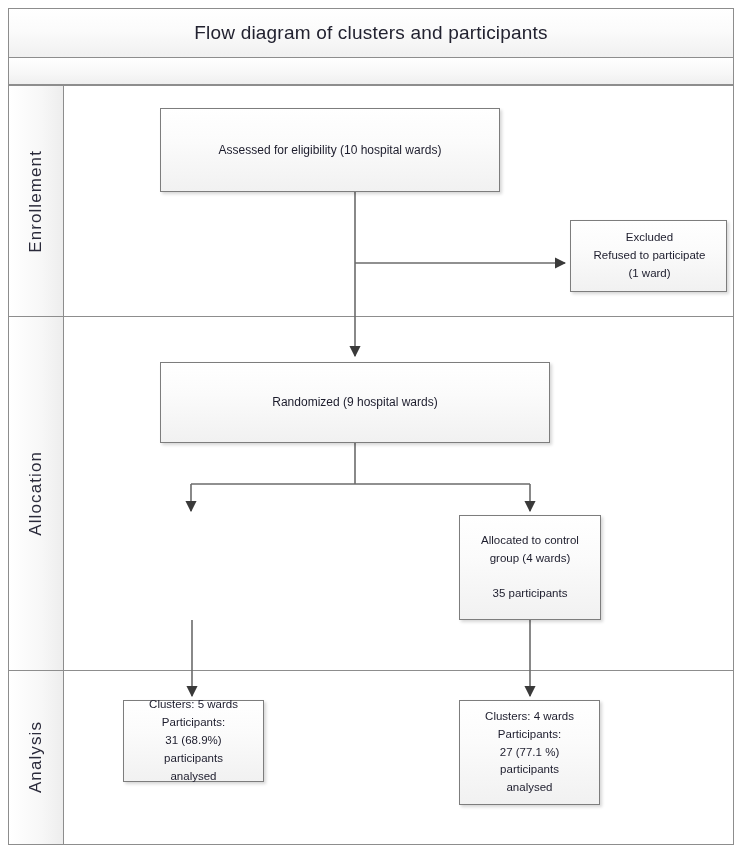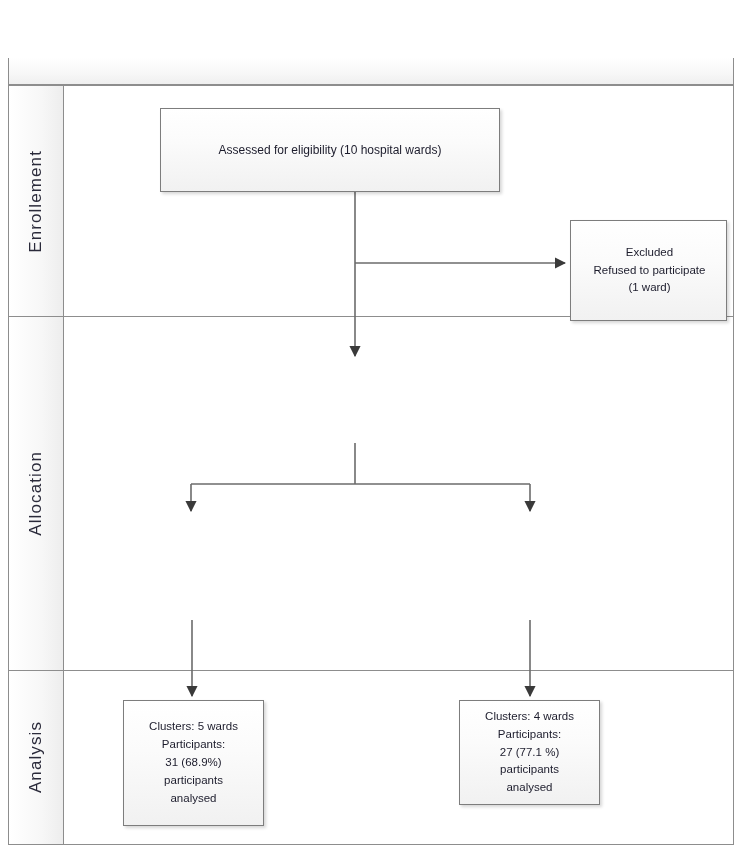--- a/index.html
+++ b/index.html
@@ -121,42 +121,45 @@
     justify-content: center;
     text-align: center;
     font-size: 11.5px;
     line-height: 1.55;
     color: #1c1c2c;
     padding: 4px 6px;
   }
   .node .lines { white-space: pre-line; }
 
   .node-assessed  { left: 160px; top: 108px; width: 340px; height: 84px; font-size: 12px; }
-  .node-excluded  { left: 570px; top: 220px; width: 157px; height: 101px; padding-left: 8px; }
+  .node-excluded  { left: 570px; top: 220px; width: 157px; height: 72px; padding-left: 8px; }
   .node-random    { left: 160px; top: 362px; width: 390px; height: 81px; font-size: 12px; }
   .node-alloc-int { left: 121px; top: 515px; width: 142px; height: 105px; }
   .node-alloc-ctl { left: 459px; top: 515px; width: 142px; height: 105px; }
-  .node-ana-int   { left: 123px; top: 700px; width: 141px; height: 126px; }
+  .node-ana-int   { left: 123px; top: 700px; width: 141px; height: 82px; }
   .node-ana-ctl   { left: 459px; top: 700px; width: 141px; height: 105px; }
 
   
   #connectors {
     position: absolute;
     left: 0;
     top: 0;
     width: 744px;
     height: 854px;
     pointer-events: none;
   }
 </style>
 </head>
 <body>
 
 <div id="root">
 
+  <div class="title-bar">
+    <div class="title-text">Flow diagram of clusters and participants</div>
+  </div>
 
   <div class="subtitle-bar"></div>
 
   <div class="frame"></div>
   <div class="gutter-divider"></div>
   <div class="lane-divider divider-1"></div>
   <div class="lane-divider divider-2"></div>
 
   <div class="lane-label lane-enrollment">
     <span>Enrollement</span>
@@ -193,22 +196,31 @@
   <div class="node node-assessed">
     <span class="lines">Assessed for eligibility (10 hospital wards)</span>
   </div>
 
   <div class="node node-excluded">
     <span class="lines">Excluded
 Refused to participate
 (1 ward)</span>
   </div>
 
-
-
+  <div class="node node-random">
+    <span class="lines">Randomized (9 hospital wards)</span>
+  </div>
+
+
+  <div class="node node-alloc-ctl">
+    <span class="lines">Allocated to control
+group (4 wards)
+
+35 participants</span>
+  </div>
 
   <div class="node node-ana-int">
     <span class="lines">Clusters: 5 wards
 Participants:
 31 (68.9%)
 participants
 analysed</span>
   </div>
 
   <div class="node node-ana-ctl">

